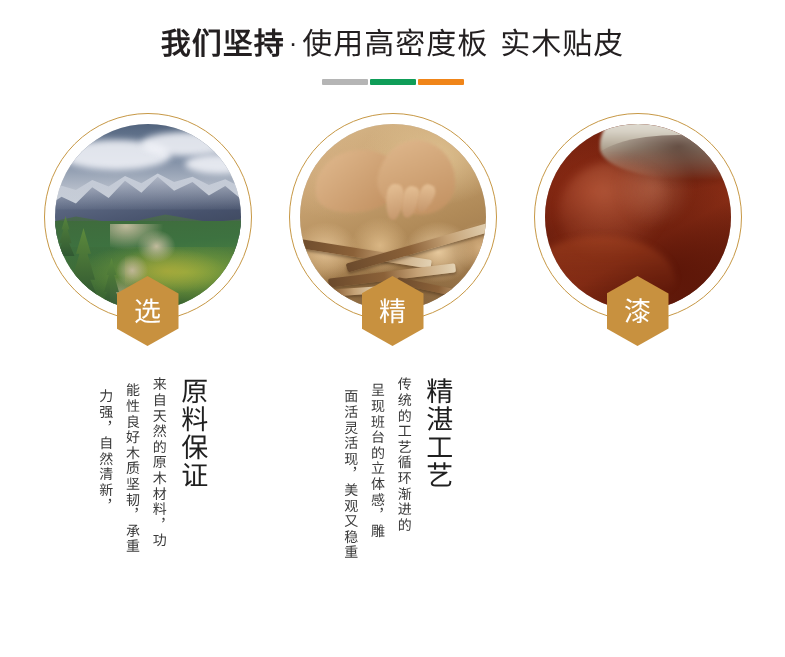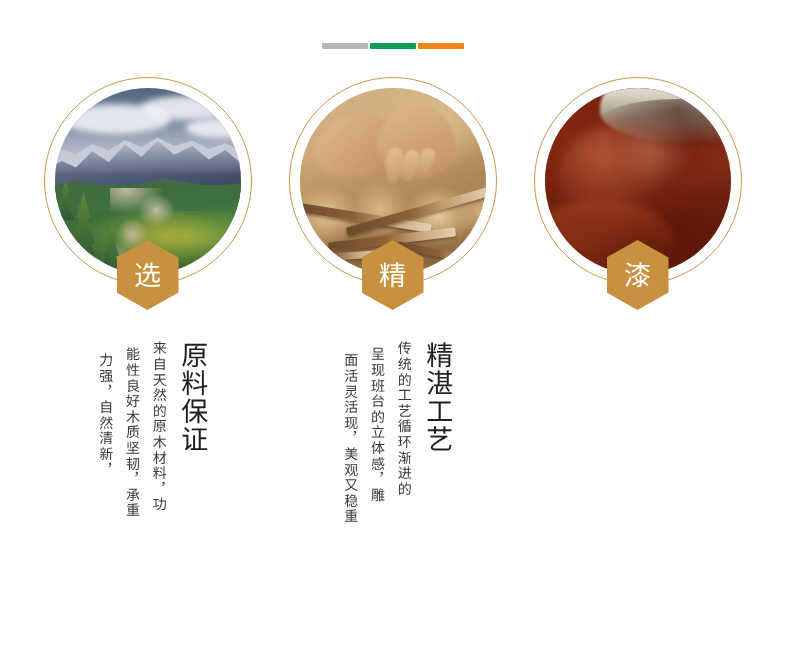--- a/index.html
+++ b/index.html
@@ -310,20 +310,23 @@
     margin-left: 5px;
     max-height: 205px;
   }
   .cap-col.offset1 { padding-top: 6px; }
   .cap-col.offset2 { padding-top: 12px; }
 </style>
 </head>
 <body>
 
 <div class="header">
+  <div class="headline" style="color: rgb(35, 31, 32);">
+    <span class="hl-strong">我们坚持</span><span class="hl-dot">·</span><span class="hl-rest">使用高密度板</span><span class="hl-gap"></span><span class="hl-rest">实木贴皮</span>
+  </div>
   <div class="rule">
     <span class="rule-seg s1" style="background: rgb(181, 181, 181);"></span>
     <span class="rule-seg s2" style="background: rgb(15, 157, 88);"></span>
     <span class="rule-seg s3" style="background: rgb(240, 133, 25);"></span>
   </div>
 </div>
 
 <div class="cards">
 
   <div class="card">

